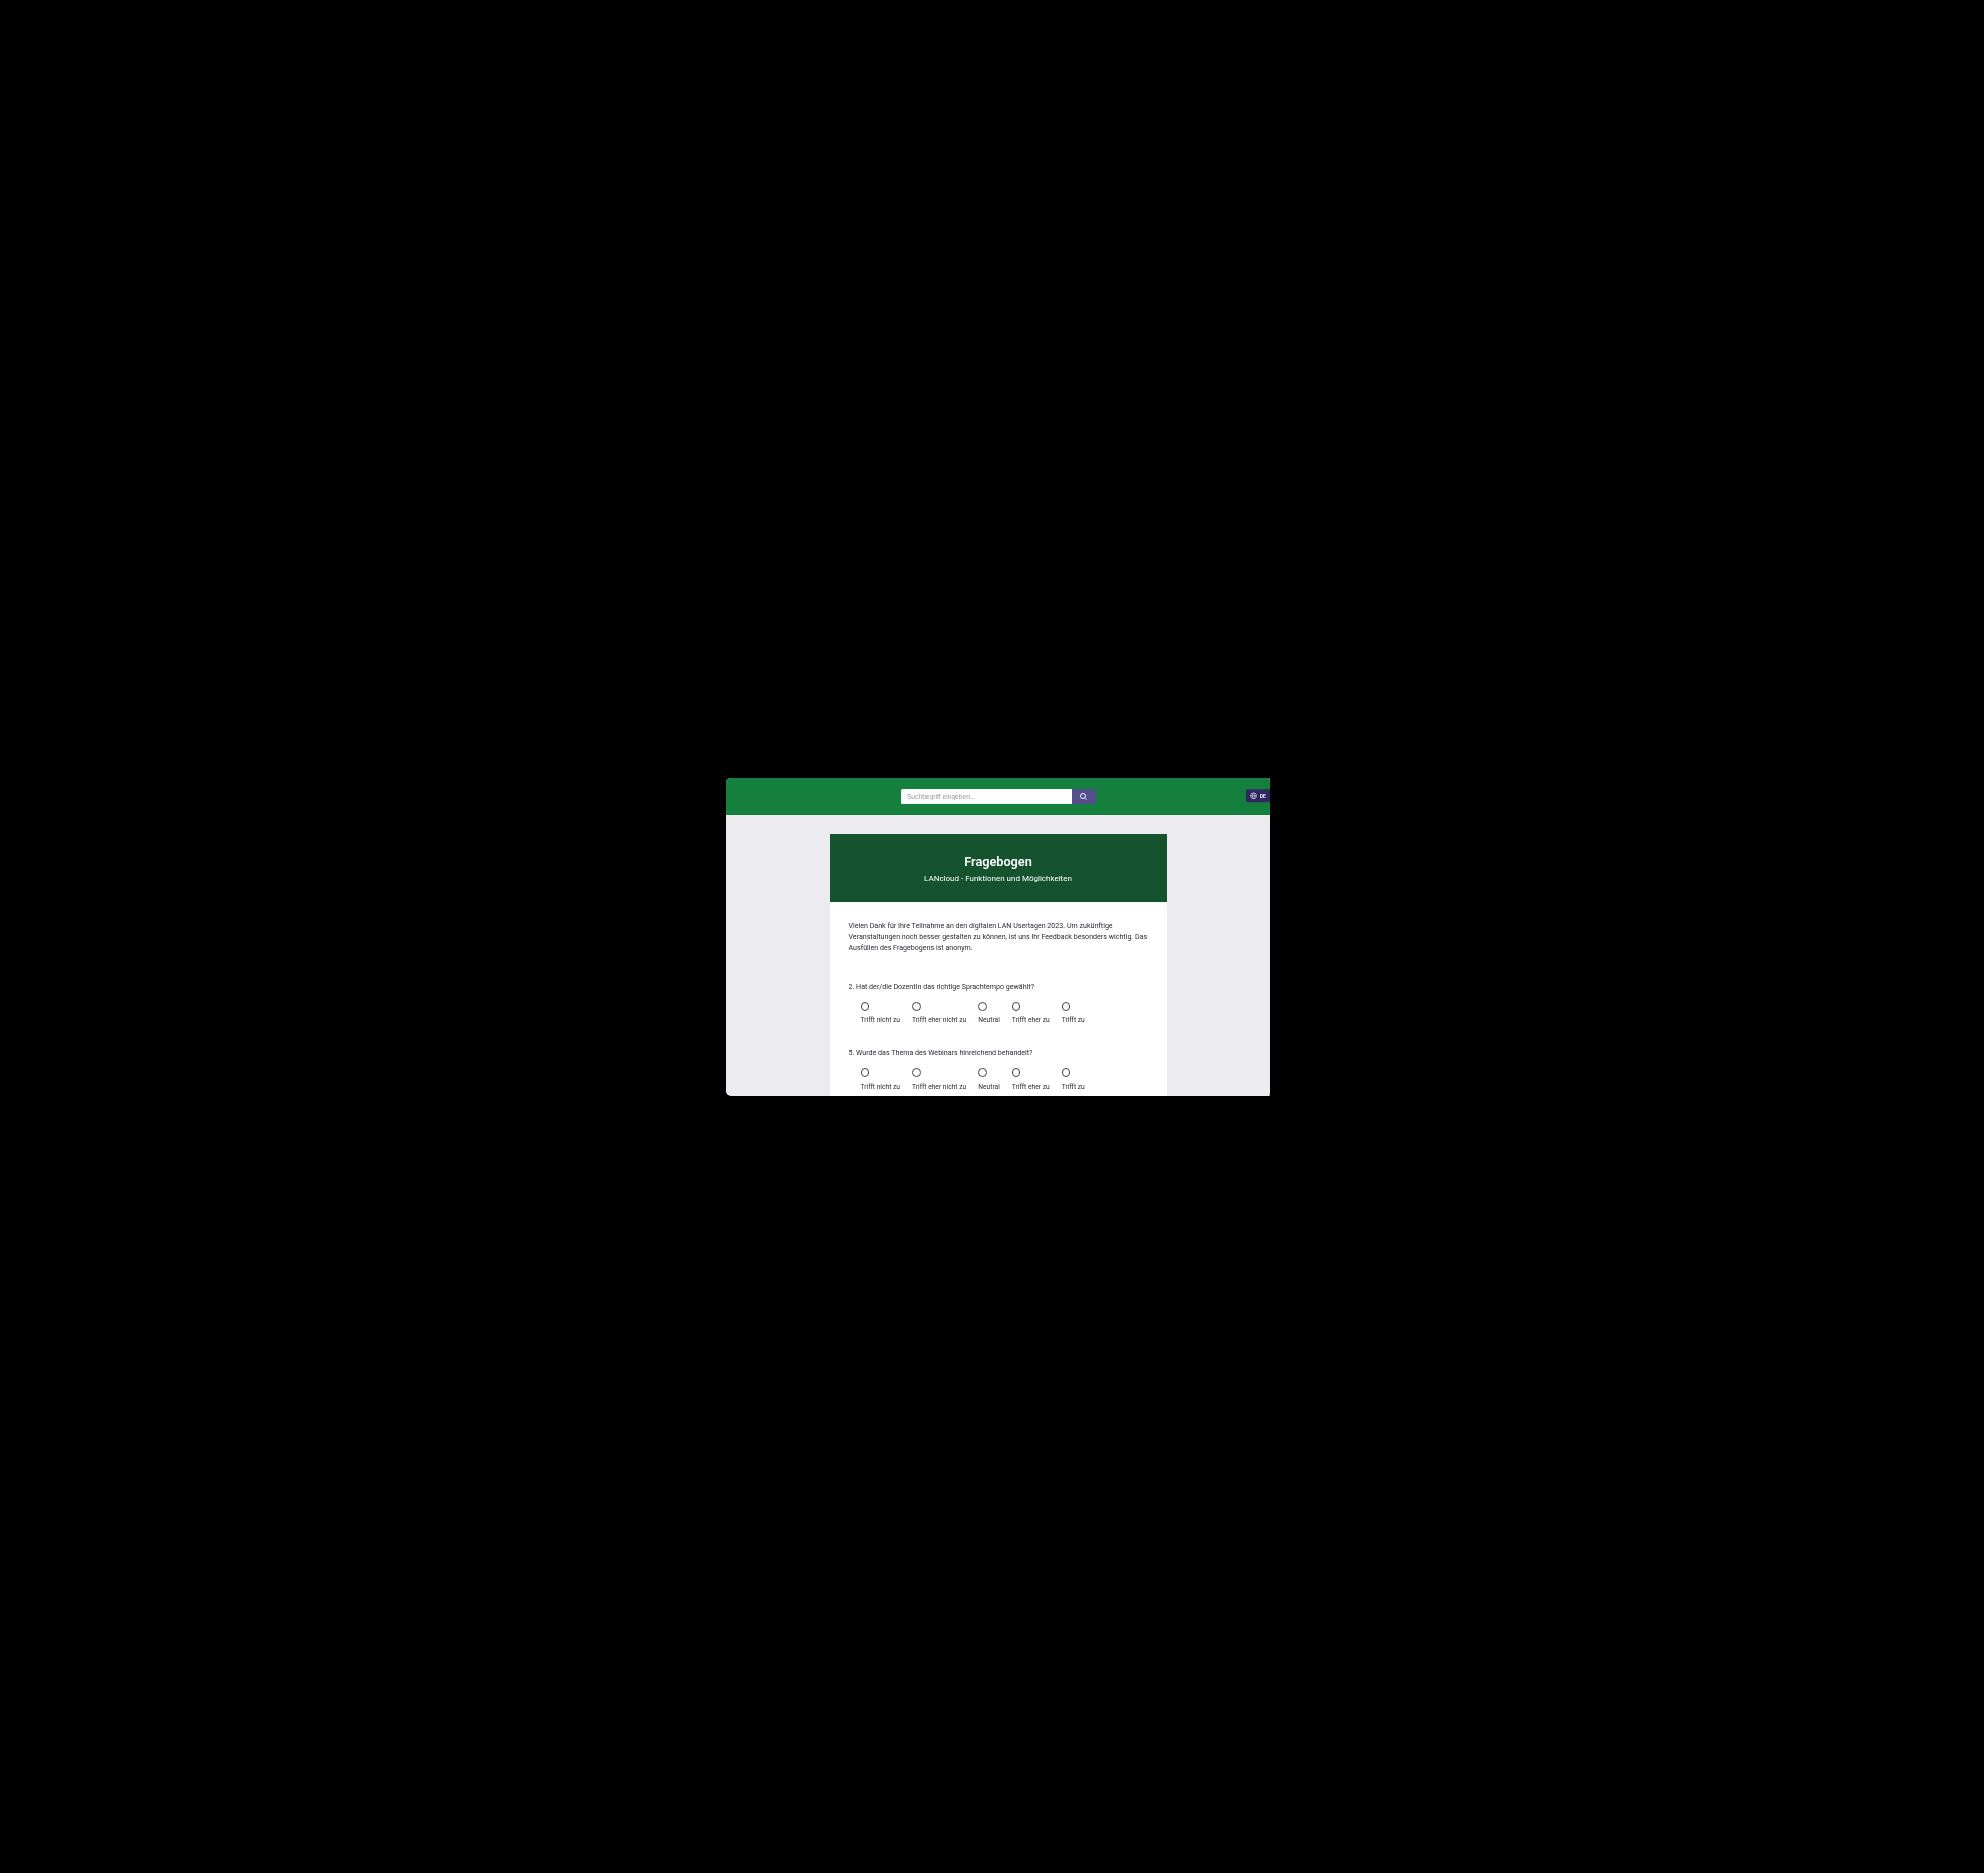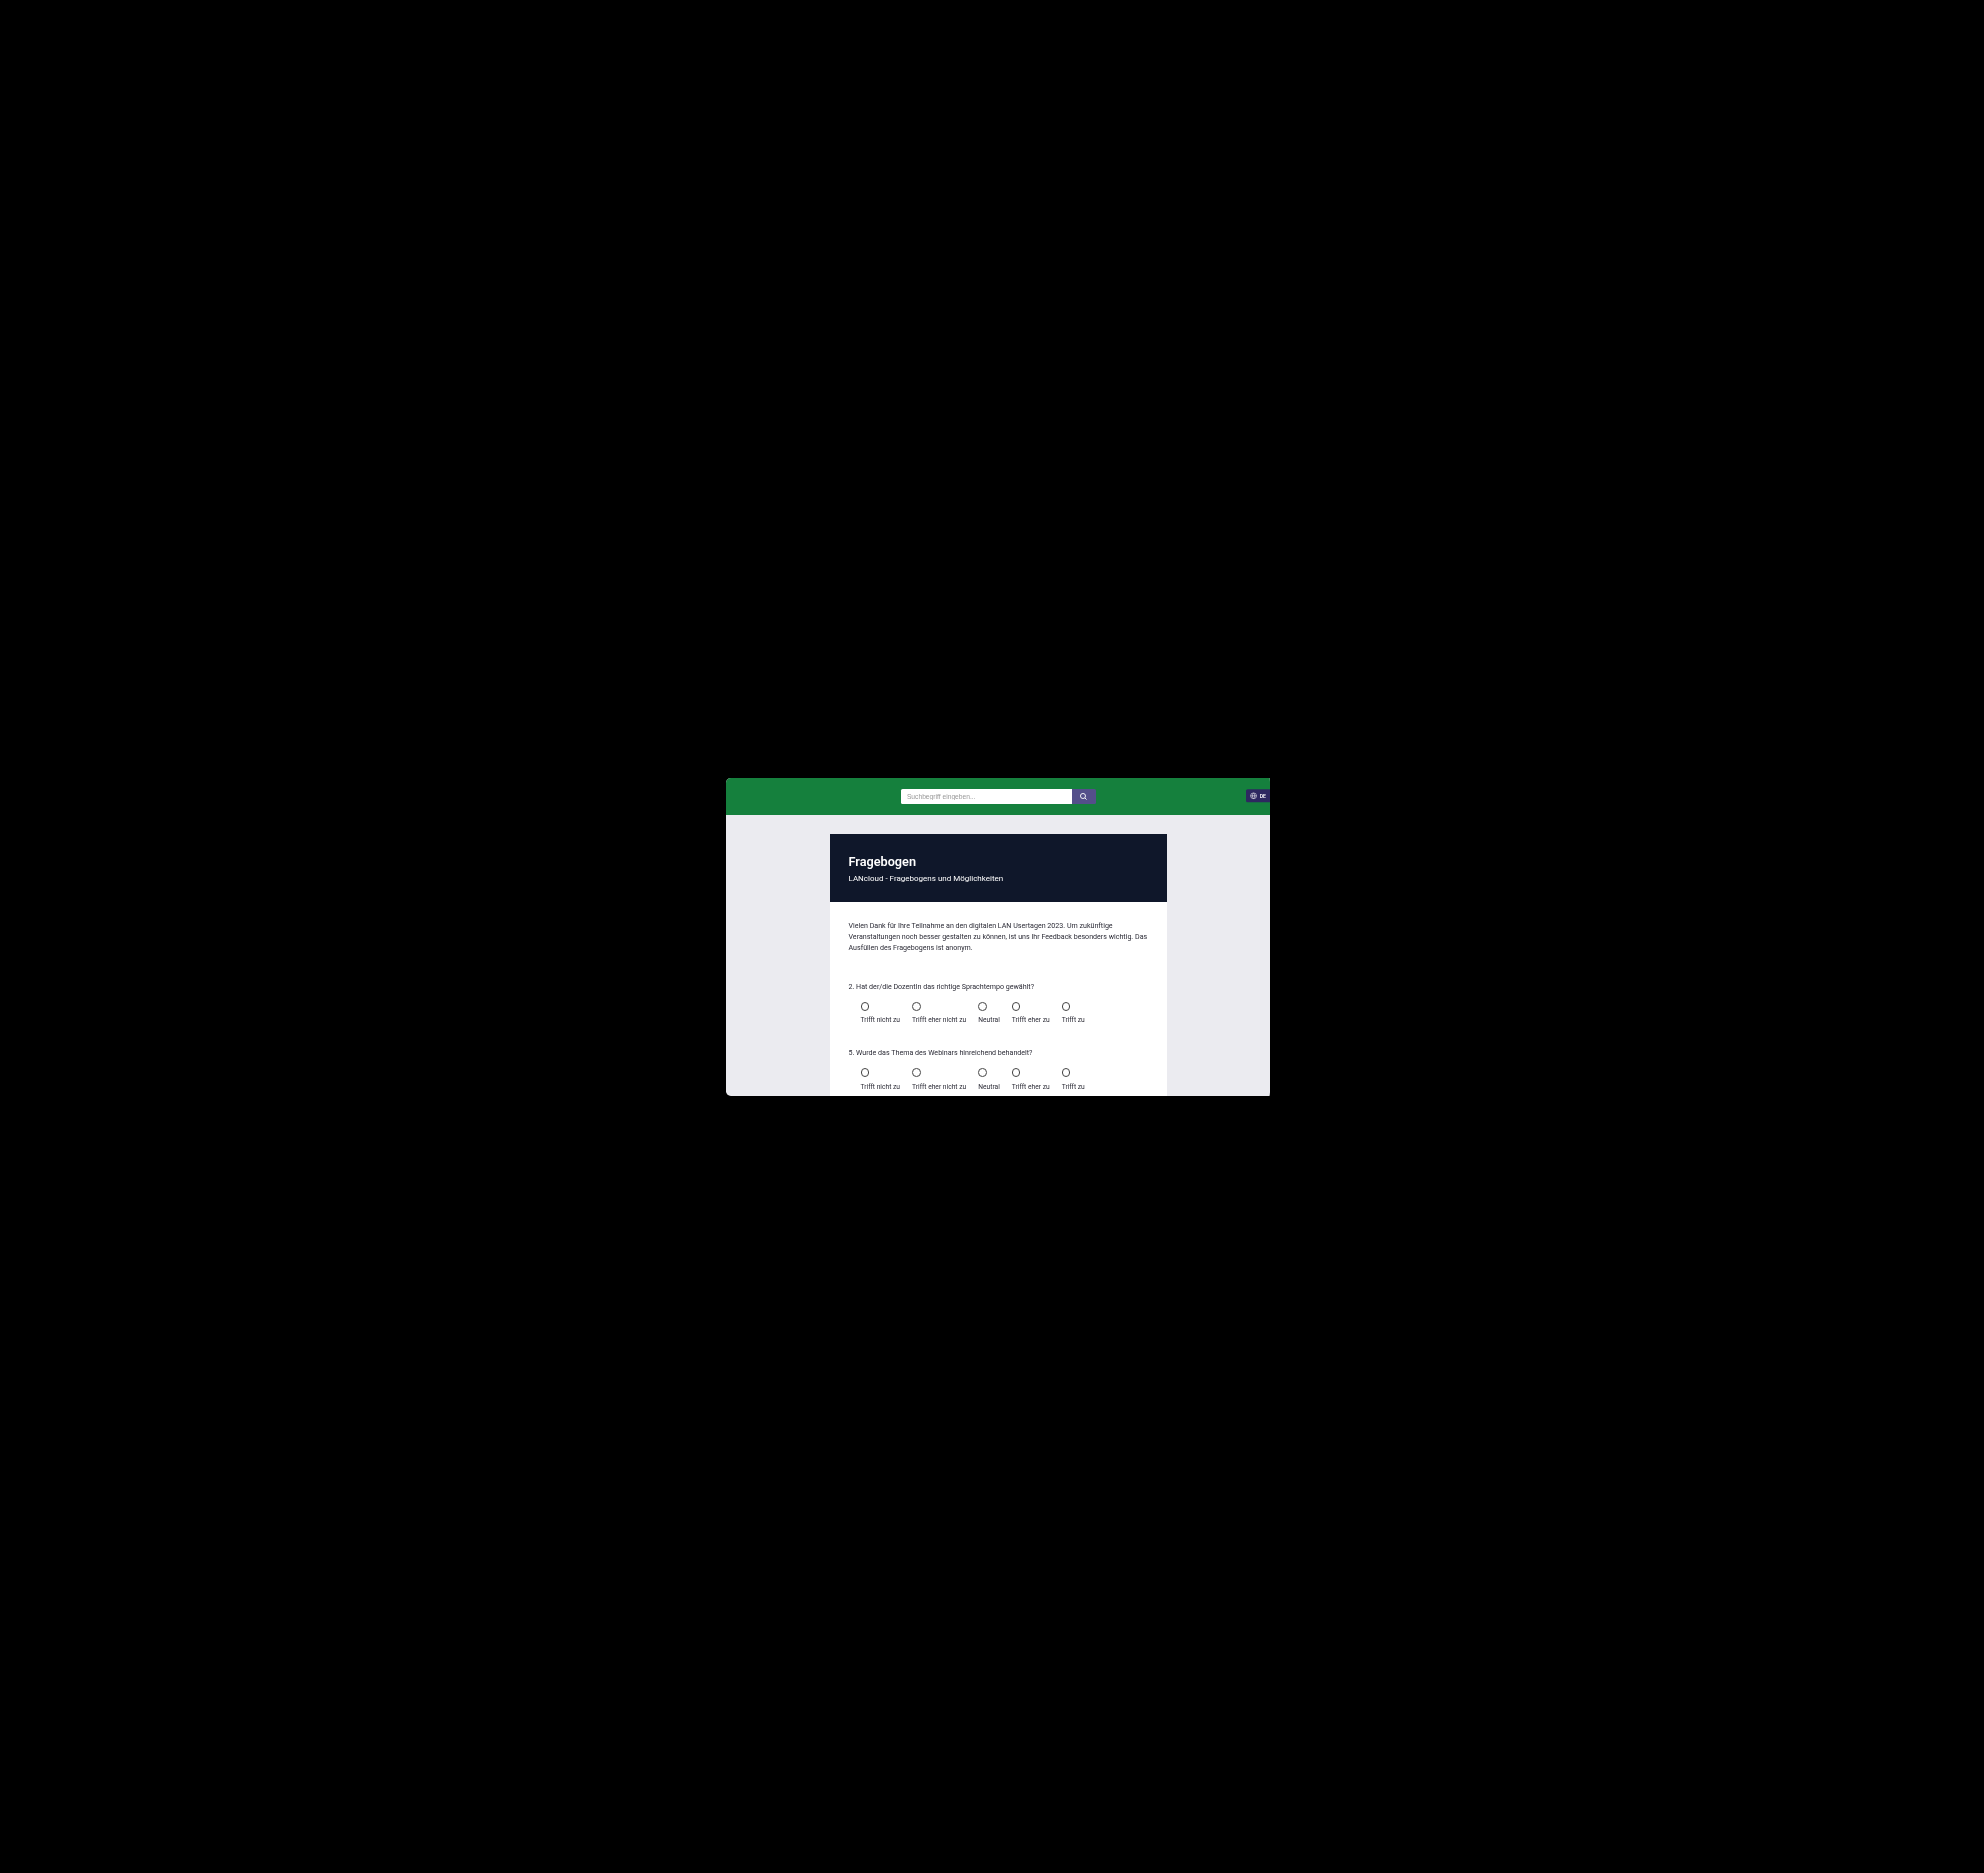--- a/index.html
+++ b/index.html
@@ -111,23 +111,24 @@
       justify-content: center;
     }
     
     .form-card {
       background: #fff;
       width: 337px;
       max-width: 90%;
     }
     
     .form-header {
-      background: #0f172a;
+      background: #14532d;
       color: #fff;
       padding: 20px 19px 19px 19px;
+      text-align: center;
     }
     
     .form-title {
       font-size: 12.7px;
       font-weight: 600;
       margin-bottom: 5.6px;
     }
     
     .form-subtitle {
       font-size: 8px;
@@ -207,21 +208,21 @@
         </svg>
         <span>DE</span>
       </div>
     </div>
 
     <div class="content-area">
       <div class="form-card">
 
         <div class="form-header">
           <h1 class="form-title">Fragebogen</h1>
-          <div class="form-subtitle">LANcloud - Fragebogens und Möglichkeiten</div>
+          <div class="form-subtitle">LANcloud - Funktionen und Möglichkeiten</div>
         </div>
 
         <div class="form-body">
           <p class="intro-text">Vielen Dank für Ihre Teilnahme an den digitalen LAN Usertagen 2023. Um zukünftige Veranstaltungen noch besser gestalten zu können, ist uns Ihr Feedback besonders wichtig. Das Ausfüllen des Fragebogens ist anonym.</p>
 
           <div id="questions-container">
               <div class="question-block">
                 <div class="question-text">2. Hat der/die DozentIn das richtige Sprachtempo gewählt?</div>
                 <div class="likert-row">
                   <div class="likert-option">

